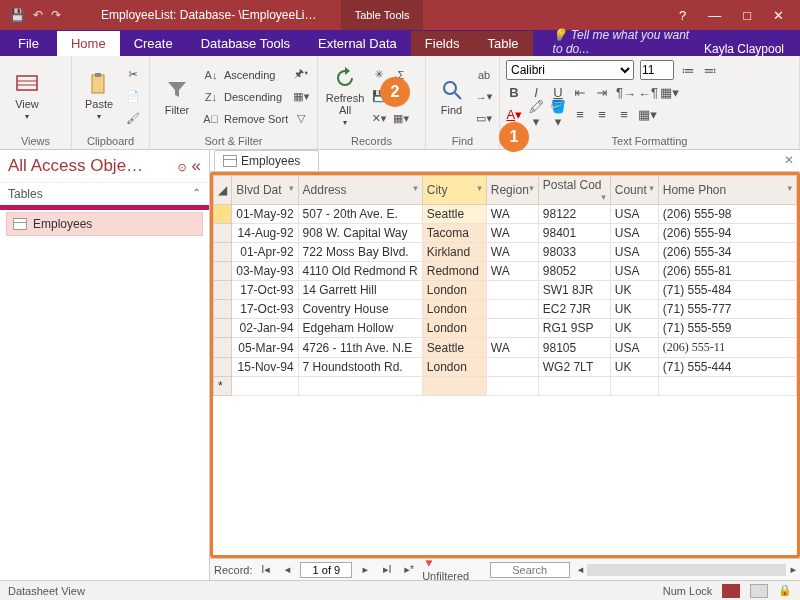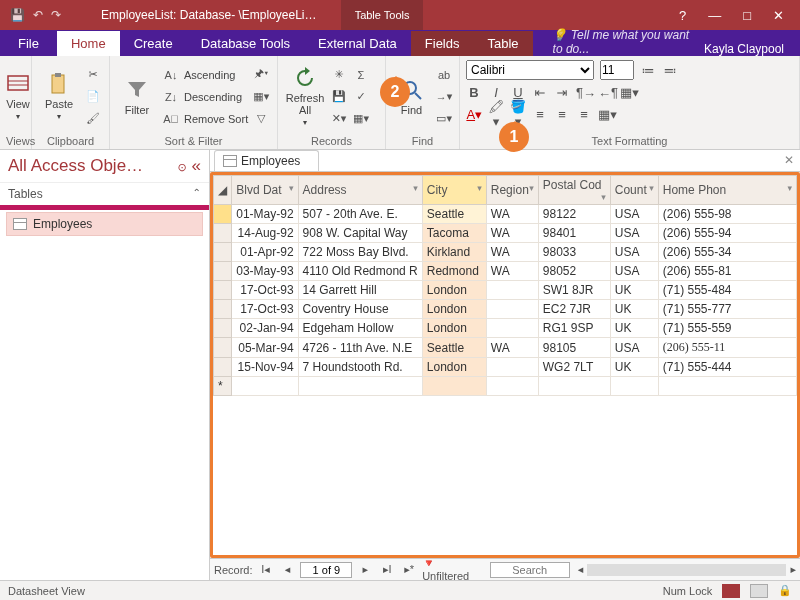--- a/index.html
+++ b/index.html
@@ -102,21 +102,21 @@
   <div class="tab">Create</div>
   <div class="tab">Database Tools</div>
   <div class="tab">External Data</div>
   <div class="tab" style="background:#873033">Fields</div>
   <div class="tab" style="background:#873033">Table</div>
   <div class="tell">💡 <span>Tell me what you want to do...</span></div>
   <div class="user">Kayla Claypool</div>
 </div>
 
 <div class="ribbon">
-  <div class="group" style="width:32px">
+  <div class="group" style="width:72px">
     <div class="row">
         <div class="bigbtn">
           <svg viewBox="0 0 24 24">
             <rect x="2" y="4" width="20" height="14" fill="none" stroke="#a4373a" stroke-width="1.5"></rect>
             <line x1="2" y1="9" x2="22" y2="9" stroke="#a4373a"></line>
             <line x1="2" y1="13" x2="22" y2="13" stroke="#a4373a"></line>
           </svg>
           <span>View</span>
           <span style="font-size:8px">▾</span>
         </div>

